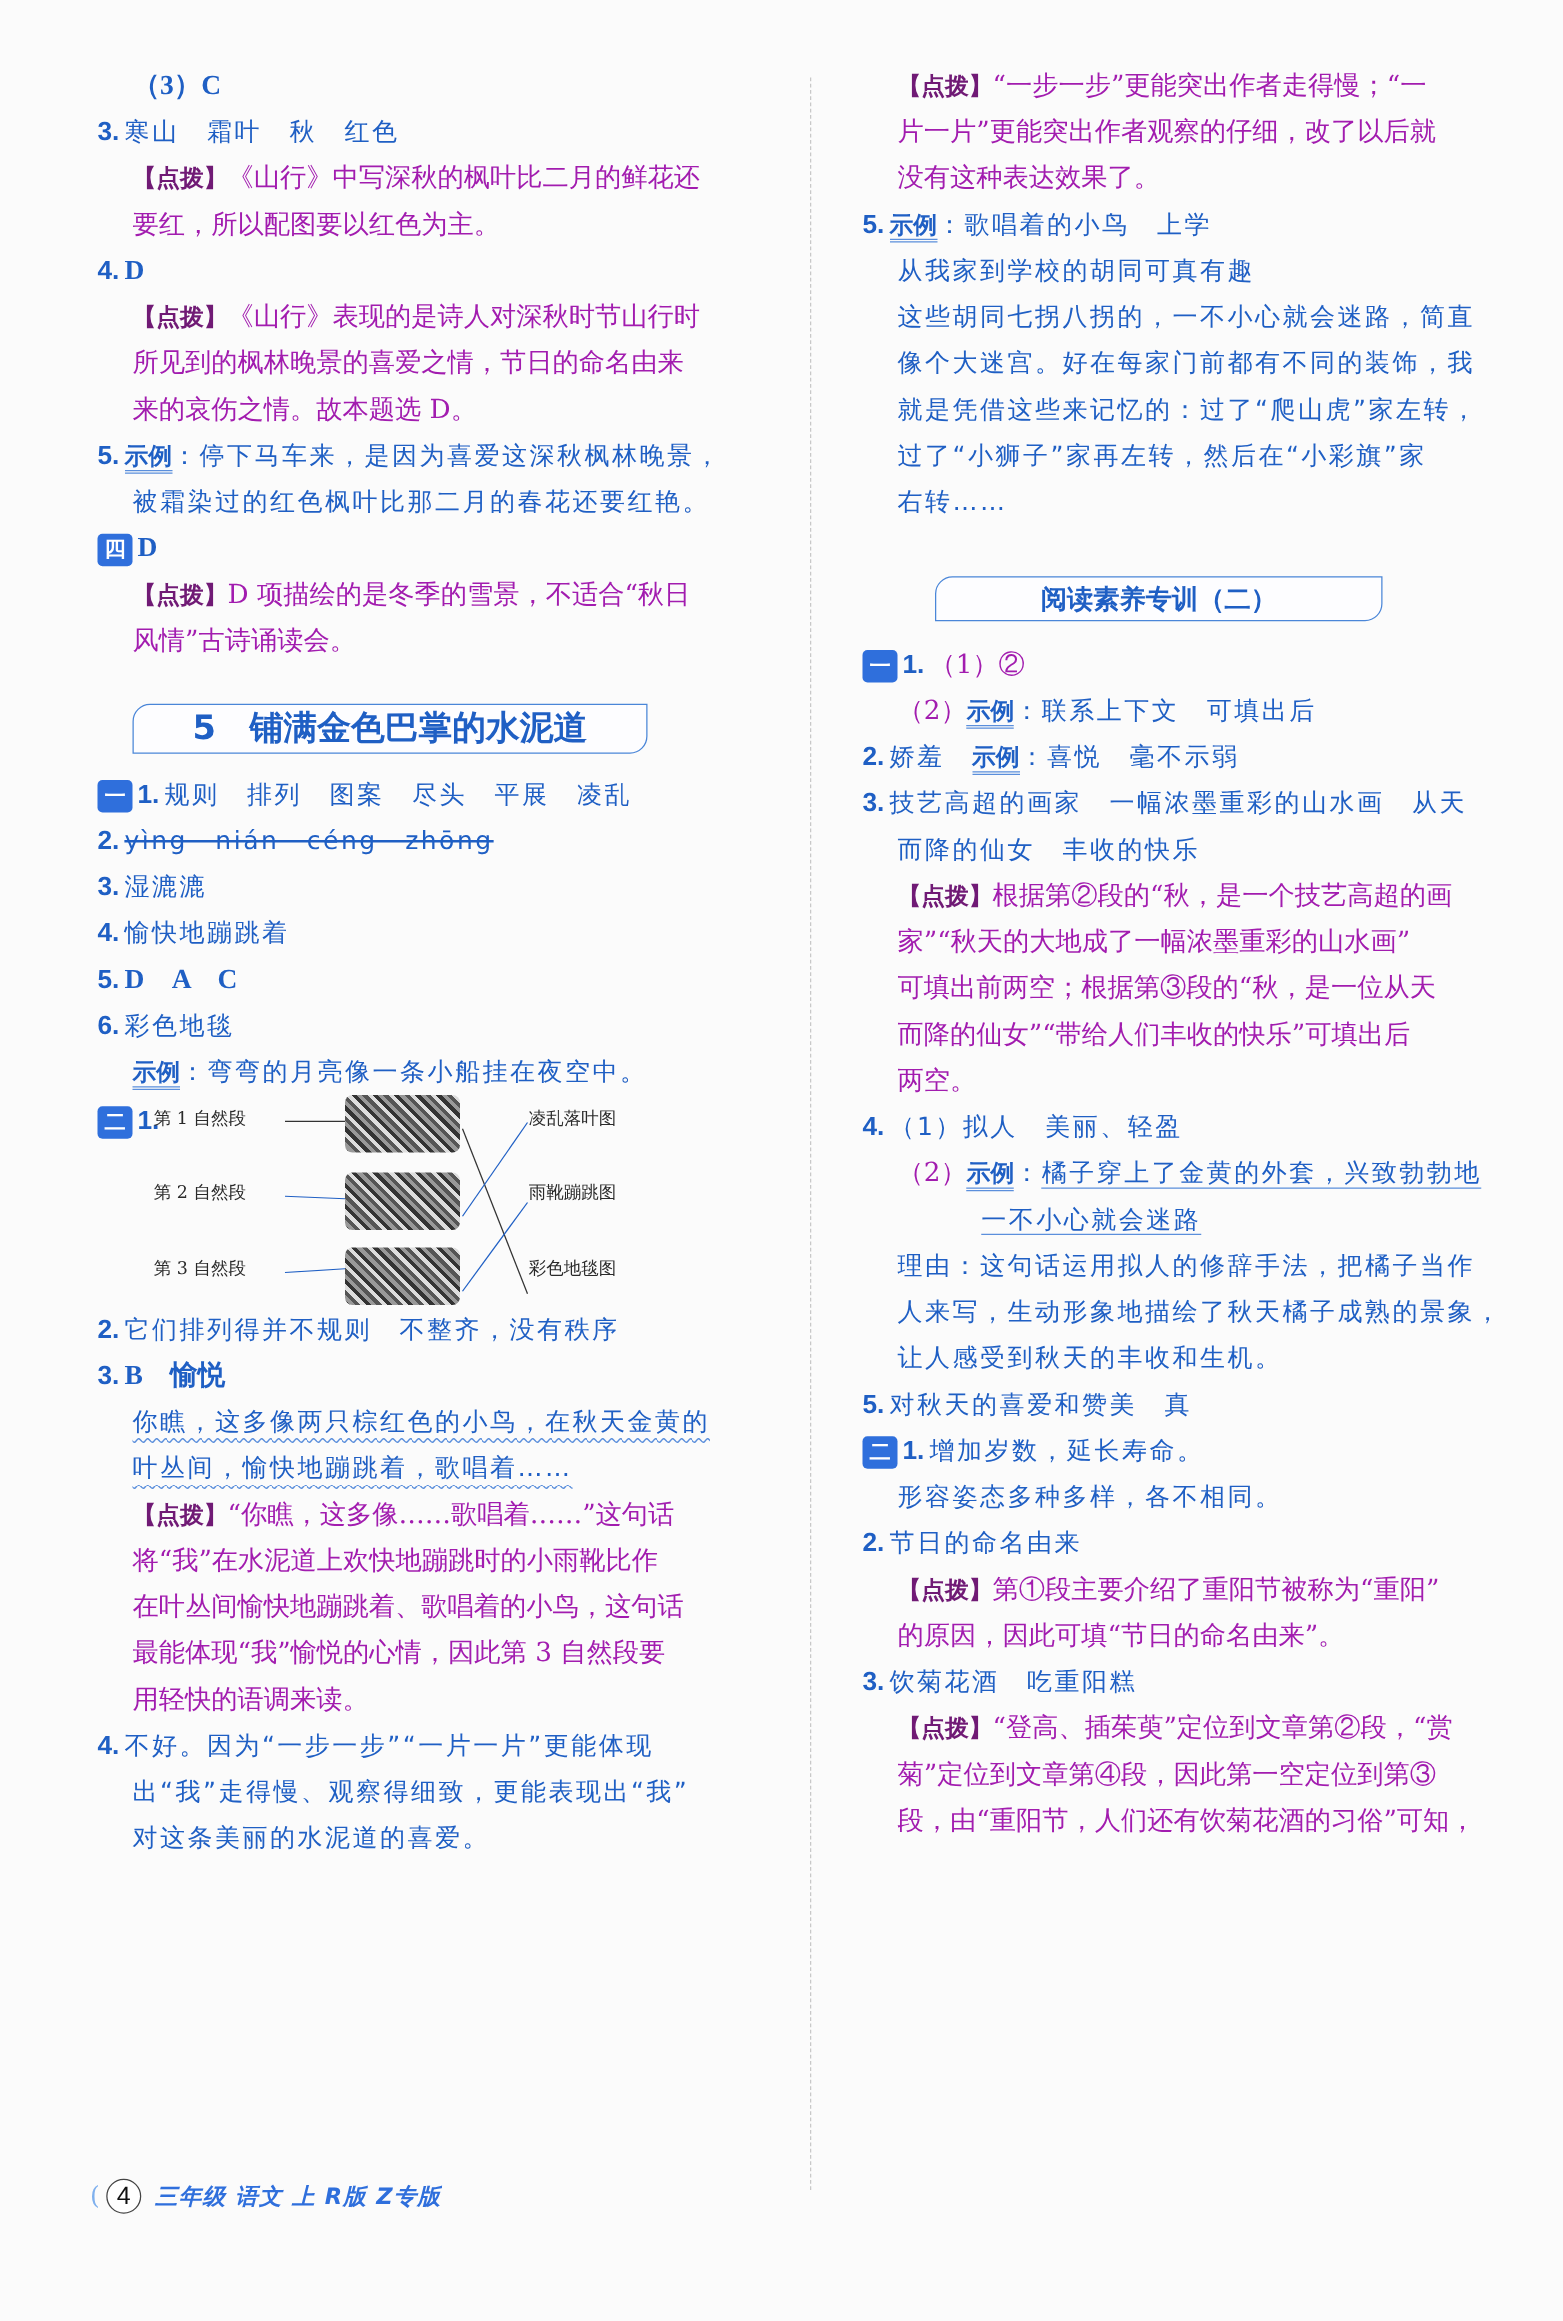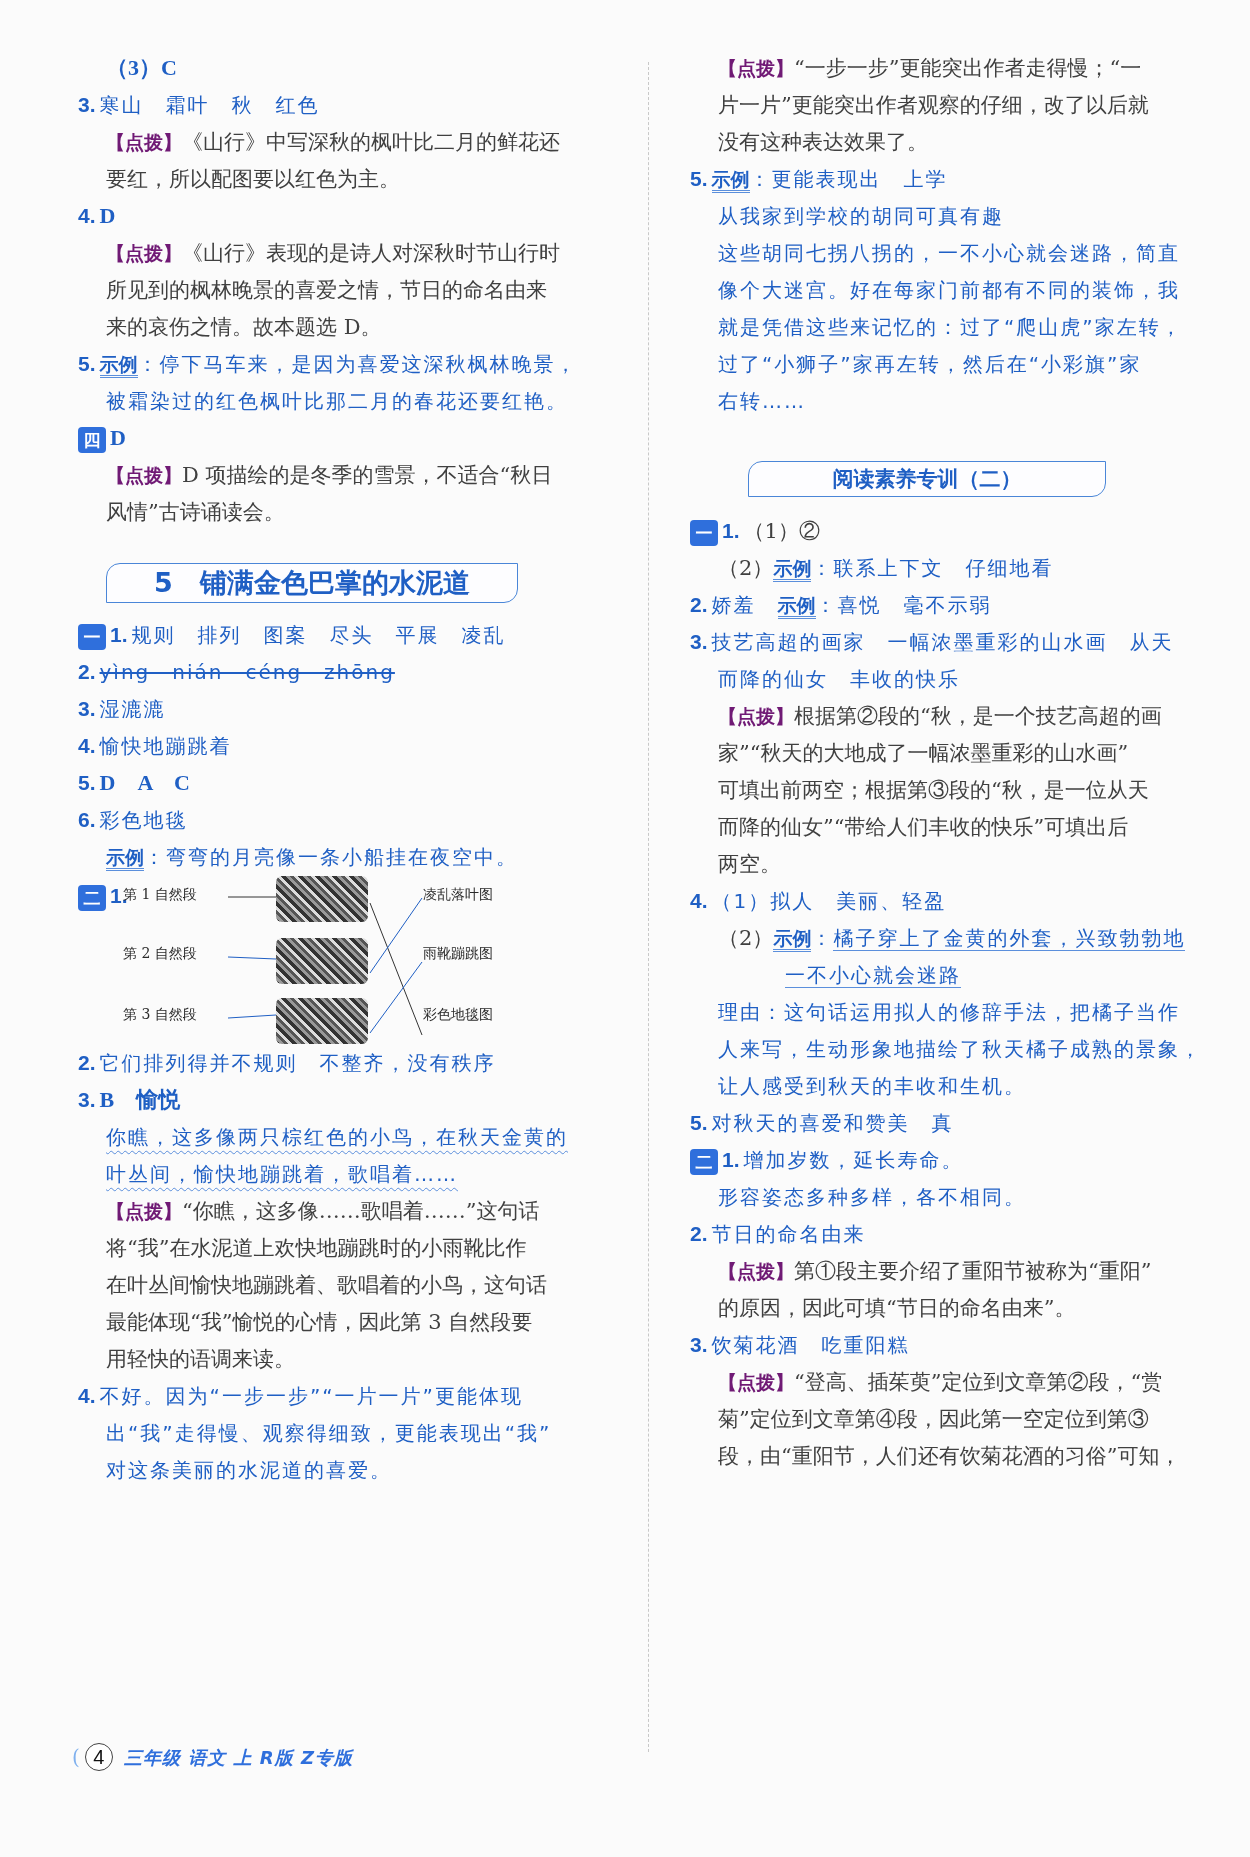--- a/index.html
+++ b/index.html
@@ -13,21 +13,21 @@
   .col-left { left:78px; width:520px; }
   .col-right { left:690px; width:535px; }
   .divider {
     position:absolute; left:648px; top:62px; height:1690px; width:0;
     border-left:1px dashed #c8c8c8;
   }
   .line { position:absolute; left:0; font-size:21px; line-height:26px; white-space:nowrap; }
   .blue { color:#1f5fc4; font-family:"DejaVu Sans","Liberation Sans",sans-serif; font-size:20px; letter-spacing:2px; }
   .num { color:#1f5fc4; font-weight:bold; font-family:"Liberation Sans",sans-serif; font-size:21px; margin-right:4px; }
   .ind { padding-left:28px;text-align:right; }
-  .black { color:#404040; font-family:"DejaVu Serif","Liberation Serif",serif; font-size:21px; }
+  .black { color:#a21caf; font-family:"DejaVu Serif","Liberation Serif",serif; font-size:21px; }
   .tip { font-weight:bold; font-family:"DejaVu Sans","Liberation Sans",sans-serif; font-size:19px; color:#701a75; }
   .ex {
     color:#1f5fc4; font-weight:bold; font-family:"DejaVu Sans","Liberation Sans",sans-serif;
     border-bottom:3px double #5b8fdc; font-size:19px;
   }
   .ul { border-bottom:1.5px solid #5b8fdc; }
   .wavy { text-decoration:underline wavy #5b8fdc; text-underline-offset:6px; text-decoration-thickness:1px; }
   .badge {
     display:inline-block; width:28px; height:26px; background:#2f6fdc; color:#fff;
     border-radius:4px; text-align:center; font-size:17px; line-height:26px;
@@ -116,32 +116,32 @@
   <div class="line ind black" style="top:1306px">用轻快的语调来读。</div>
   <div class="line" style="top:1343px"><span class="num">4.</span><span class="blue">不好。因为“一步一步”“一片一片”更能体现</span></div>
   <div class="line ind blue" style="top:1380px">出“我”走得慢、观察得细致，更能表现出“我”</div>
   <div class="line ind blue" style="top:1417px">对这条美丽的水泥道的喜爱。</div>
 </div>
 
 <div class="col col-right">
   <div class="line ind" style="top:15px"><span class="tip">【点拨】</span><span class="black">“一步一步”更能突出作者走得慢；“一</span></div>
   <div class="line ind black" style="top:52px">片一片”更能突出作者观察的仔细，改了以后就</div>
   <div class="line ind black" style="top:89px">没有这种表达效果了。</div>
-  <div class="line" style="top:126px"><span class="num">5.</span><span class="ex">示例</span><span class="blue">：更能表现出　上学</span></div>
+  <div class="line" style="top:126px"><span class="num">5.</span><span class="ex">示例</span><span class="blue">：歌唱着的小鸟　上学</span></div>
   <div class="line ind blue" style="top:163px">从我家到学校的胡同可真有趣</div>
   <div class="line ind blue" style="top:200px">这些胡同七拐八拐的，一不小心就会迷路，简直</div>
   <div class="line ind blue" style="top:237px">像个大迷宫。好在每家门前都有不同的装饰，我</div>
   <div class="line ind blue" style="top:274px">就是凭借这些来记忆的：过了“爬山虎”家左转，</div>
   <div class="line ind blue" style="top:311px">过了“小狮子”家再左转，然后在“小彩旗”家</div>
   <div class="line ind blue" style="top:348px">右转……</div>
 
   <div class="title-box" style="left:58px; top:421px; width:356px; height:34px; font-size:21px; line-height:34px">阅读素养专训（二）</div>
 
   <div class="line" style="top:478px"><span class="badge">一</span><span class="num">1.</span><span class="black">（1）②</span></div>
-  <div class="line ind" style="top:515px"><span class="black">（2）</span><span class="ex">示例</span><span class="blue">：联系上下文　仔细地看</span></div>
+  <div class="line ind" style="top:515px"><span class="black">（2）</span><span class="ex">示例</span><span class="blue">：联系上下文　可填出后</span></div>
   <div class="line" style="top:552px"><span class="num">2.</span><span class="blue">娇羞　</span><span class="ex">示例</span><span class="blue">：喜悦　毫不示弱</span></div>
   <div class="line" style="top:589px"><span class="num">3.</span><span class="blue">技艺高超的画家　一幅浓墨重彩的山水画　从天</span></div>
   <div class="line ind blue" style="top:626px">而降的仙女　丰收的快乐</div>
   <div class="line ind" style="top:663px"><span class="tip">【点拨】</span><span class="black">根据第②段的“秋，是一个技艺高超的画</span></div>
   <div class="line ind black" style="top:700px">家”“秋天的大地成了一幅浓墨重彩的山水画”</div>
   <div class="line ind black" style="top:737px">可填出前两空；根据第③段的“秋，是一位从天</div>
   <div class="line ind black" style="top:774px">而降的仙女”“带给人们丰收的快乐”可填出后</div>
   <div class="line ind black" style="top:811px">两空。</div>
   <div class="line" style="top:848px"><span class="num">4.</span><span class="blue">（1）拟人　美丽、轻盈</span></div>
   <div class="line ind" style="top:885px"><span class="black">（2）</span><span class="ex">示例</span><span class="blue">：</span><span class="blue ul">橘子穿上了金黄的外套，兴致勃勃地</span></div>

